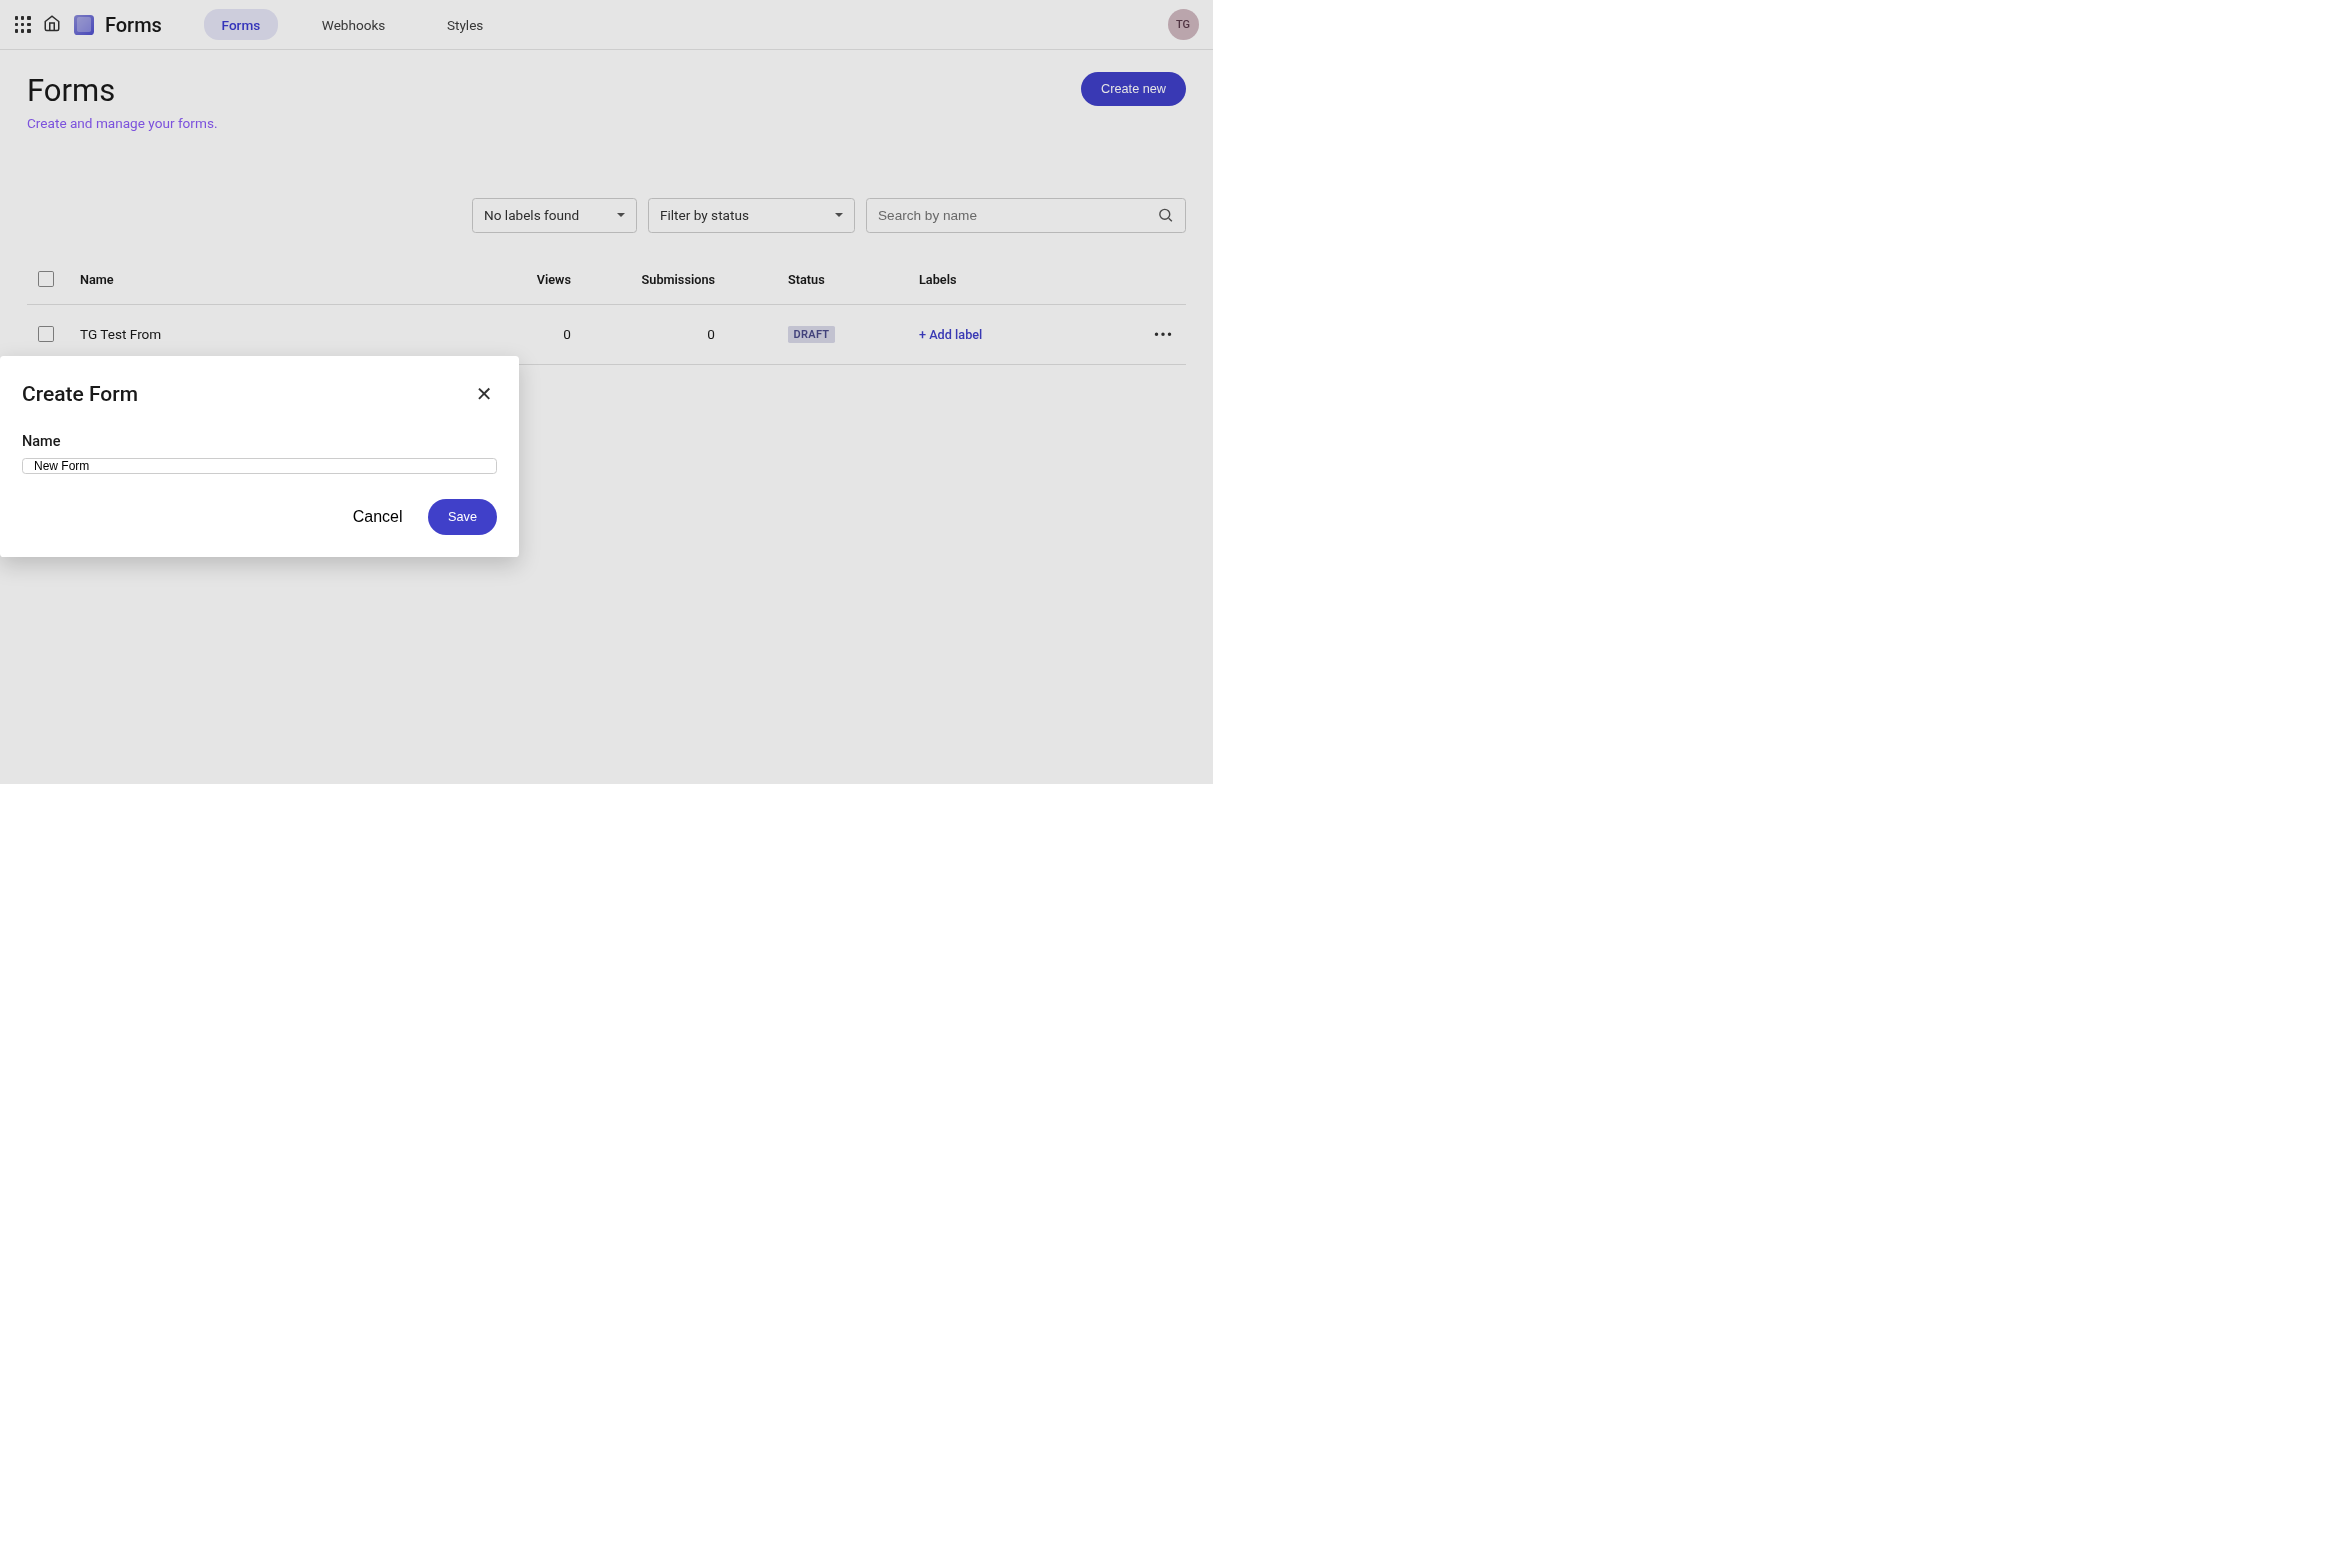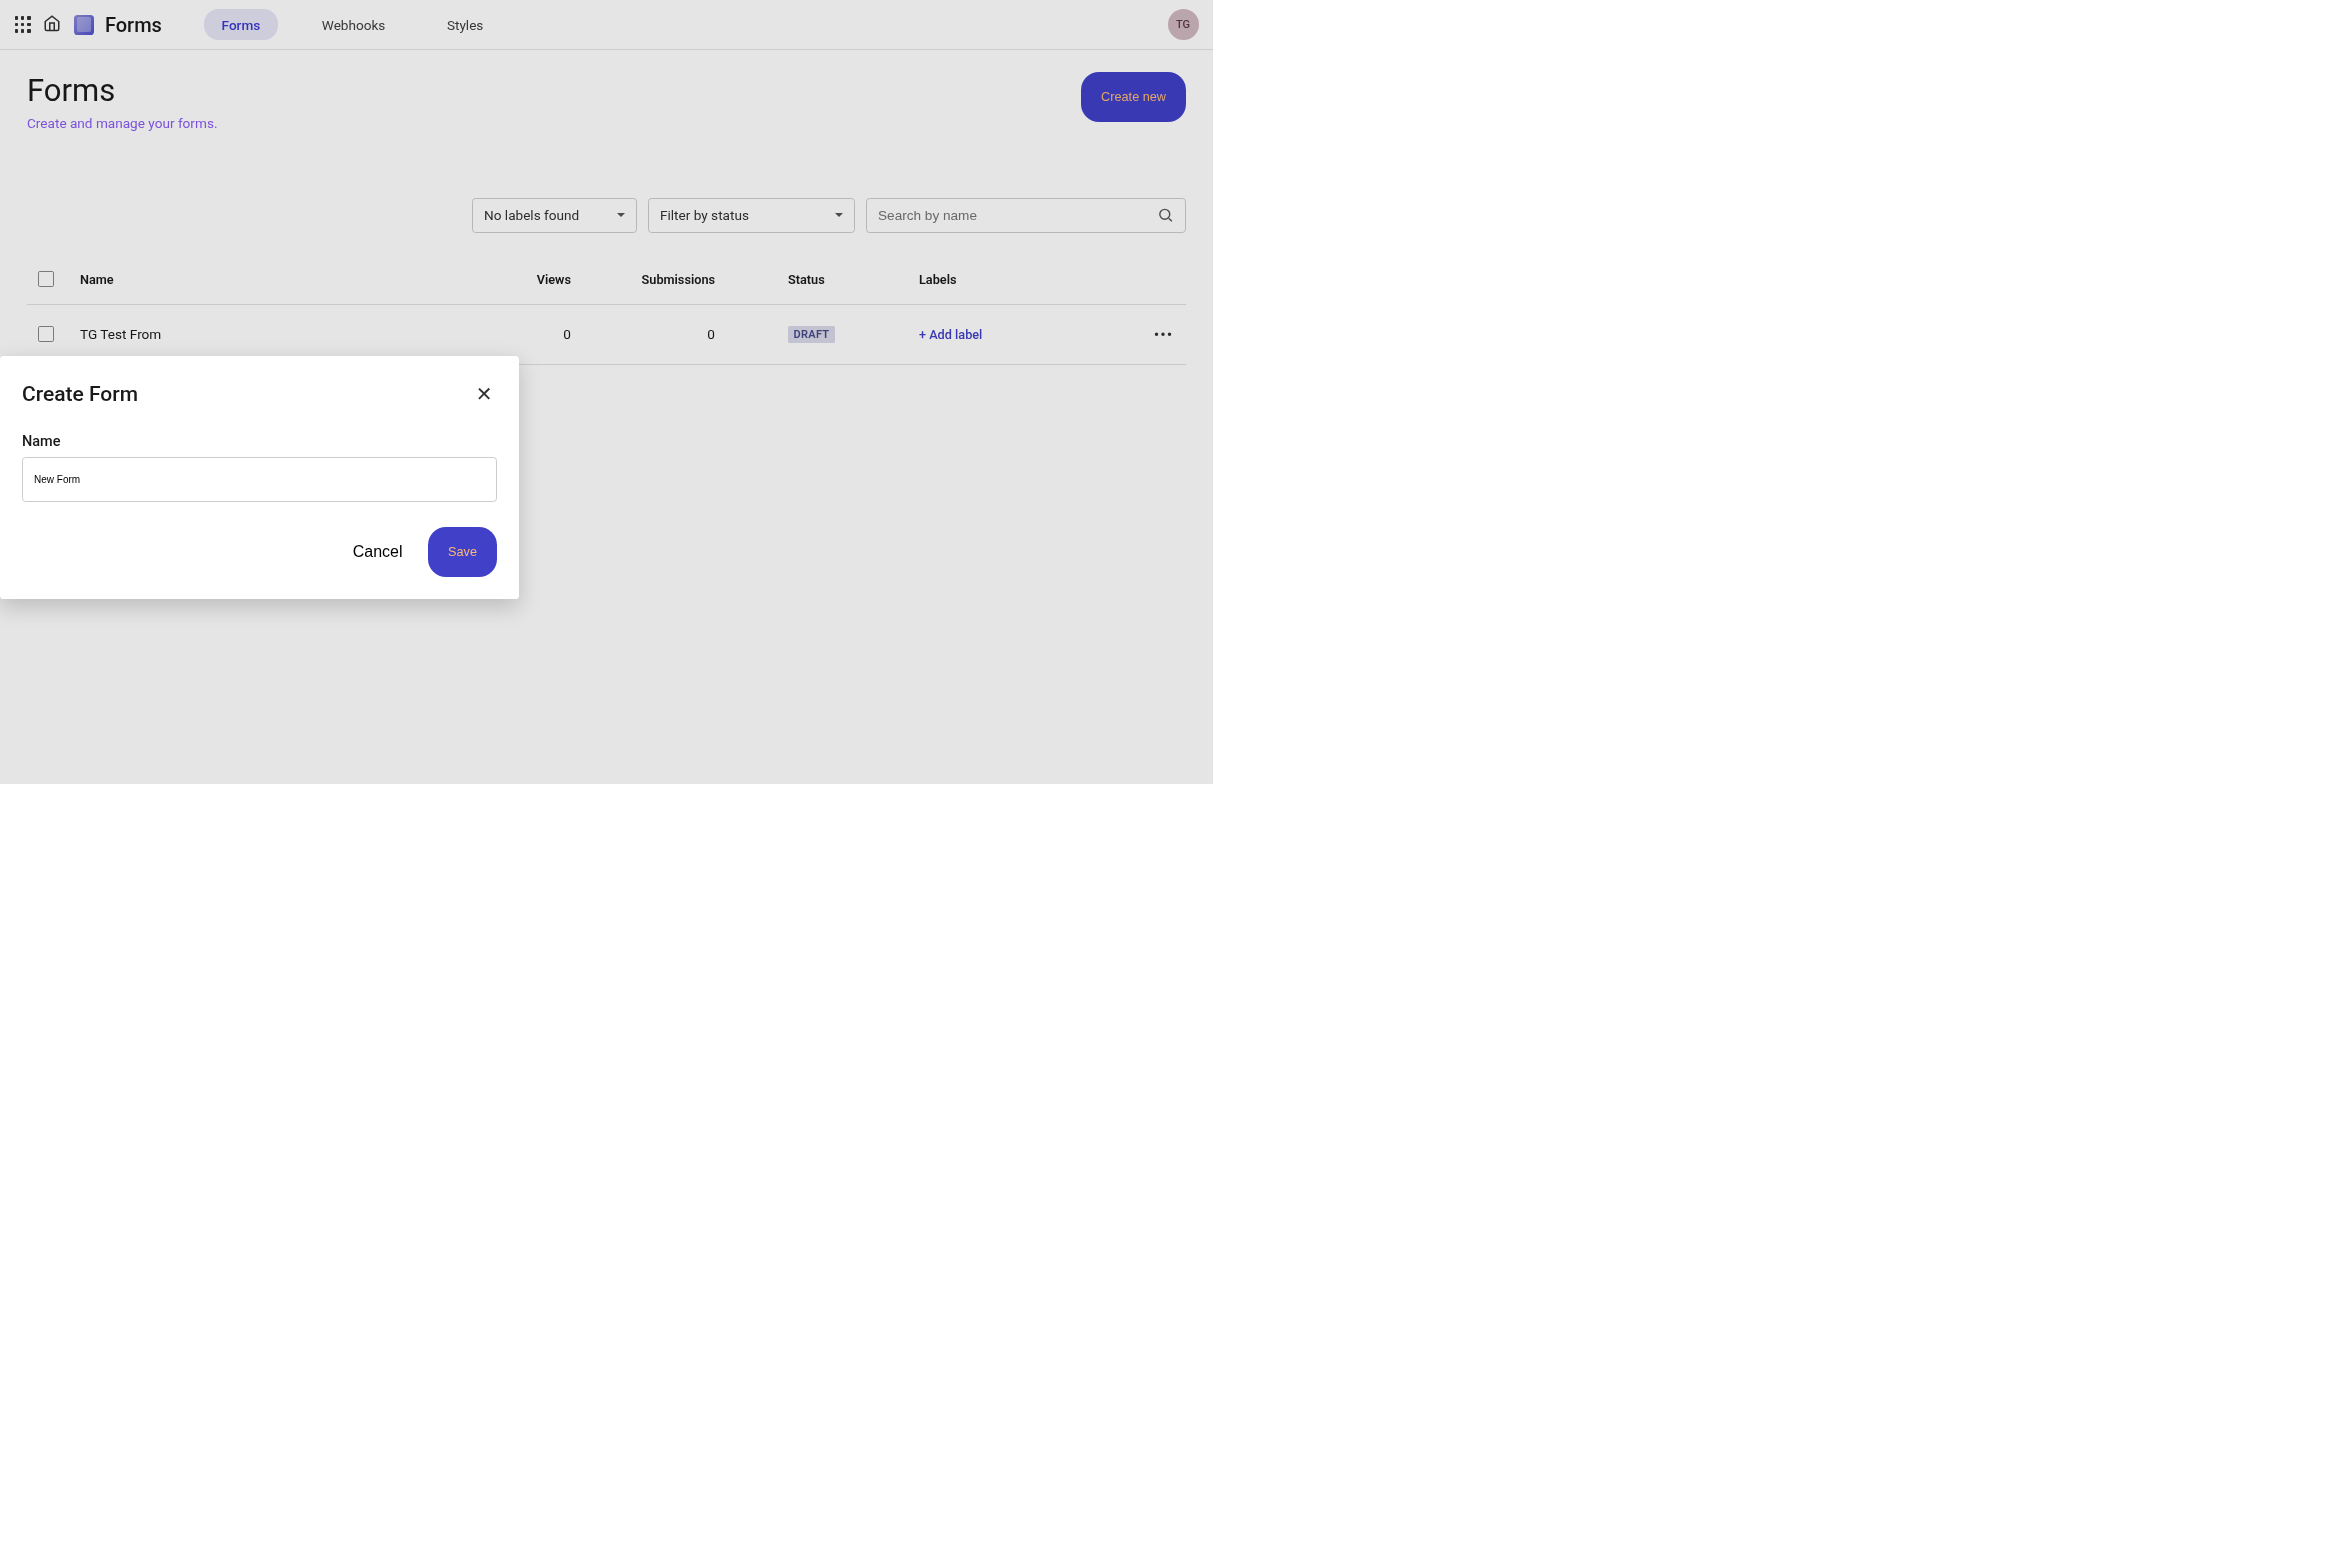--- a/index.html
+++ b/index.html
@@ -112,24 +112,24 @@
       font-size: 31px;
       font-weight: 400;
       margin-bottom: 5.5px;
     }
     .page-subtitle {
       font-size: 13.6px;
       color: #8b5cf6;
     }
     .btn-primary {
       background: #4040c9;
-      color: #fdba74;
+      color: #ffffff;
       border: none;
       border-radius: 18px;
-      padding: 18px 20px;
+      padding: 10px 20px;
       font-size: 12.7px;
       font-weight: 500;
       cursor: pointer;
     }
     .filters {
       display: flex;
       justify-content: flex-end;
       gap: 11px;
       margin-top: 67px;
     }
@@ -255,25 +255,25 @@
       height: 25.5px;
     }
     .form-label {
       font-size: 14.5px;
       font-weight: 500;
       display: block;
       margin-bottom: 7.3px;
     }
     .form-input {
       width: 100%;
-      height: 45px;
+      height: 16px;
       border: 0.9px solid #ccc;
       border-radius: 3.6px;
       padding: 0 11px;
-      font-size: 10px;
+      font-size: 12px;
       outline: none;
     }
     .modal-footer {
       display: flex;
       justify-content: flex-end;
       gap: 5.5px;
       margin-top: 25.5px;
     }
     .btn-text {
       background: none;

